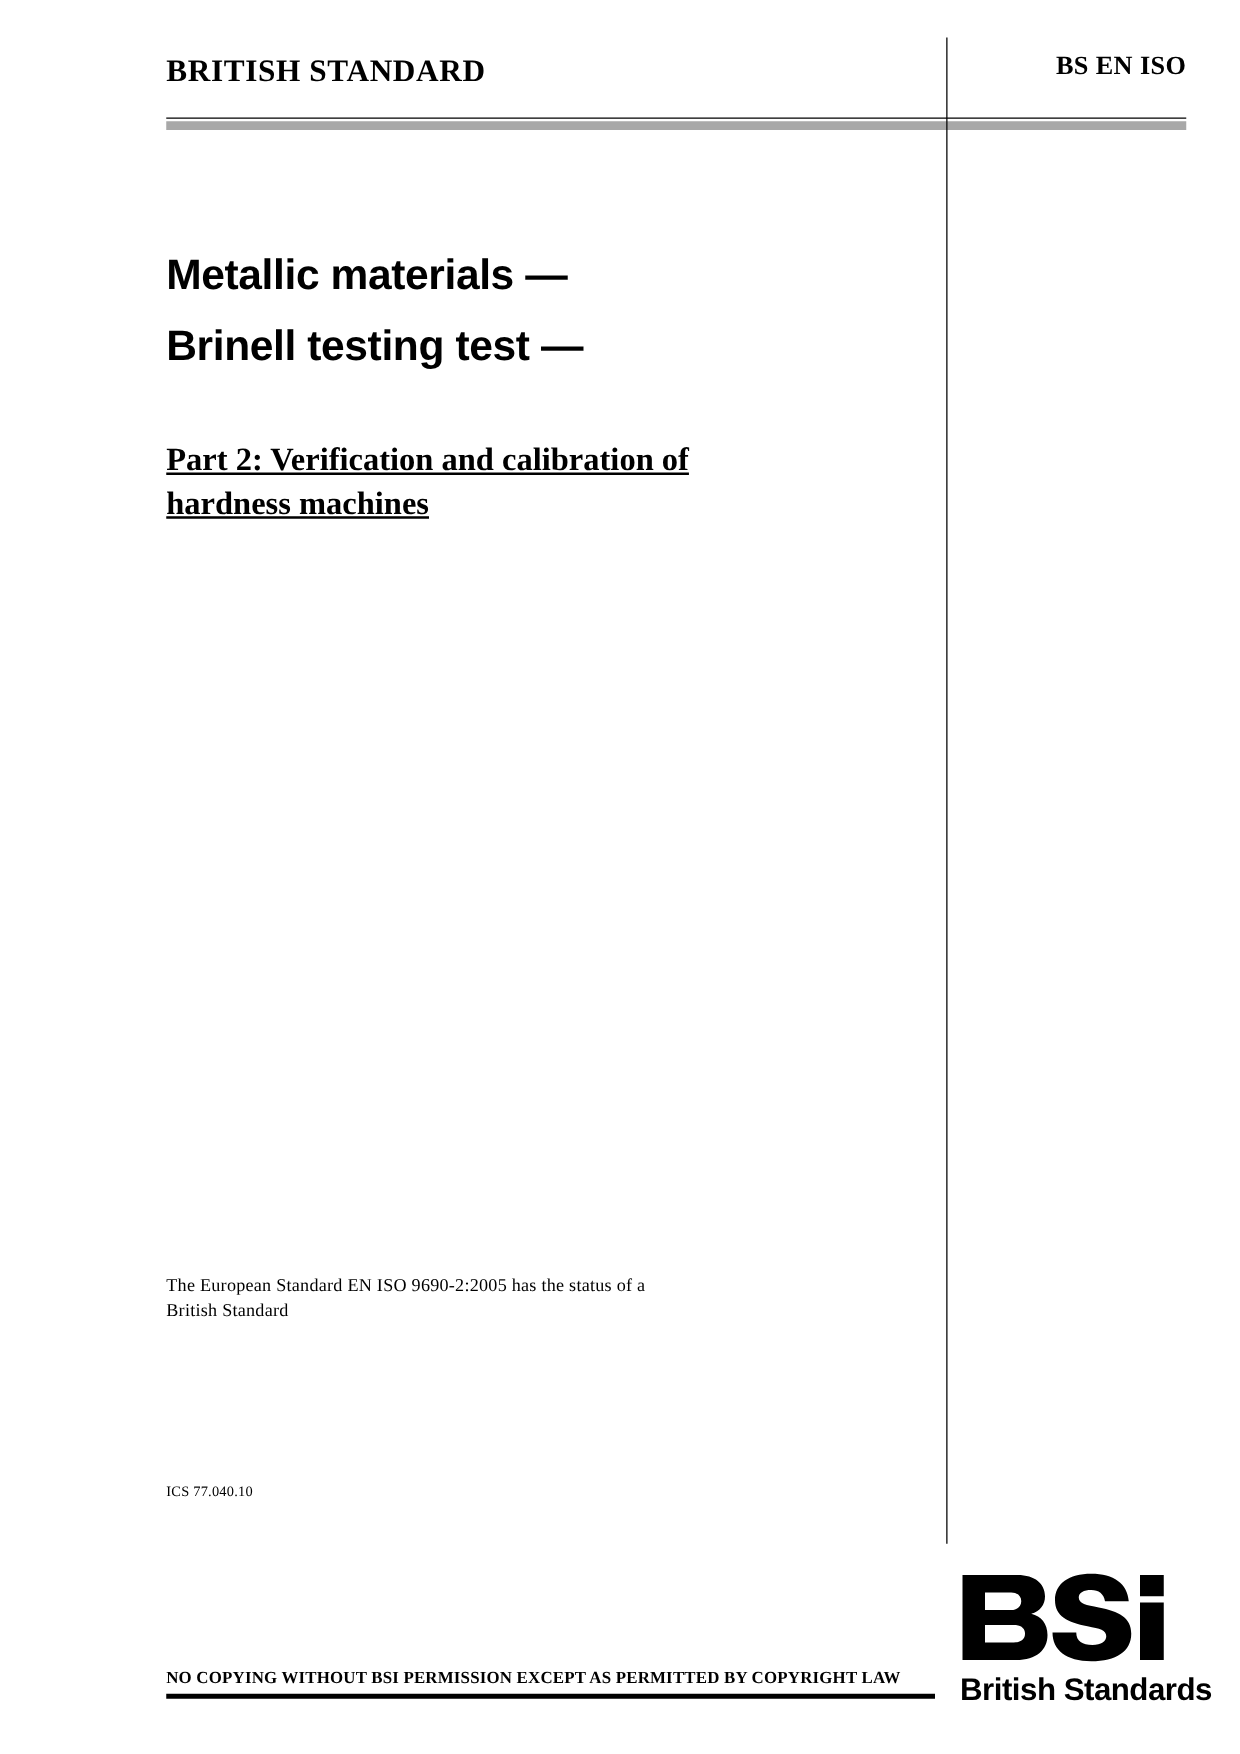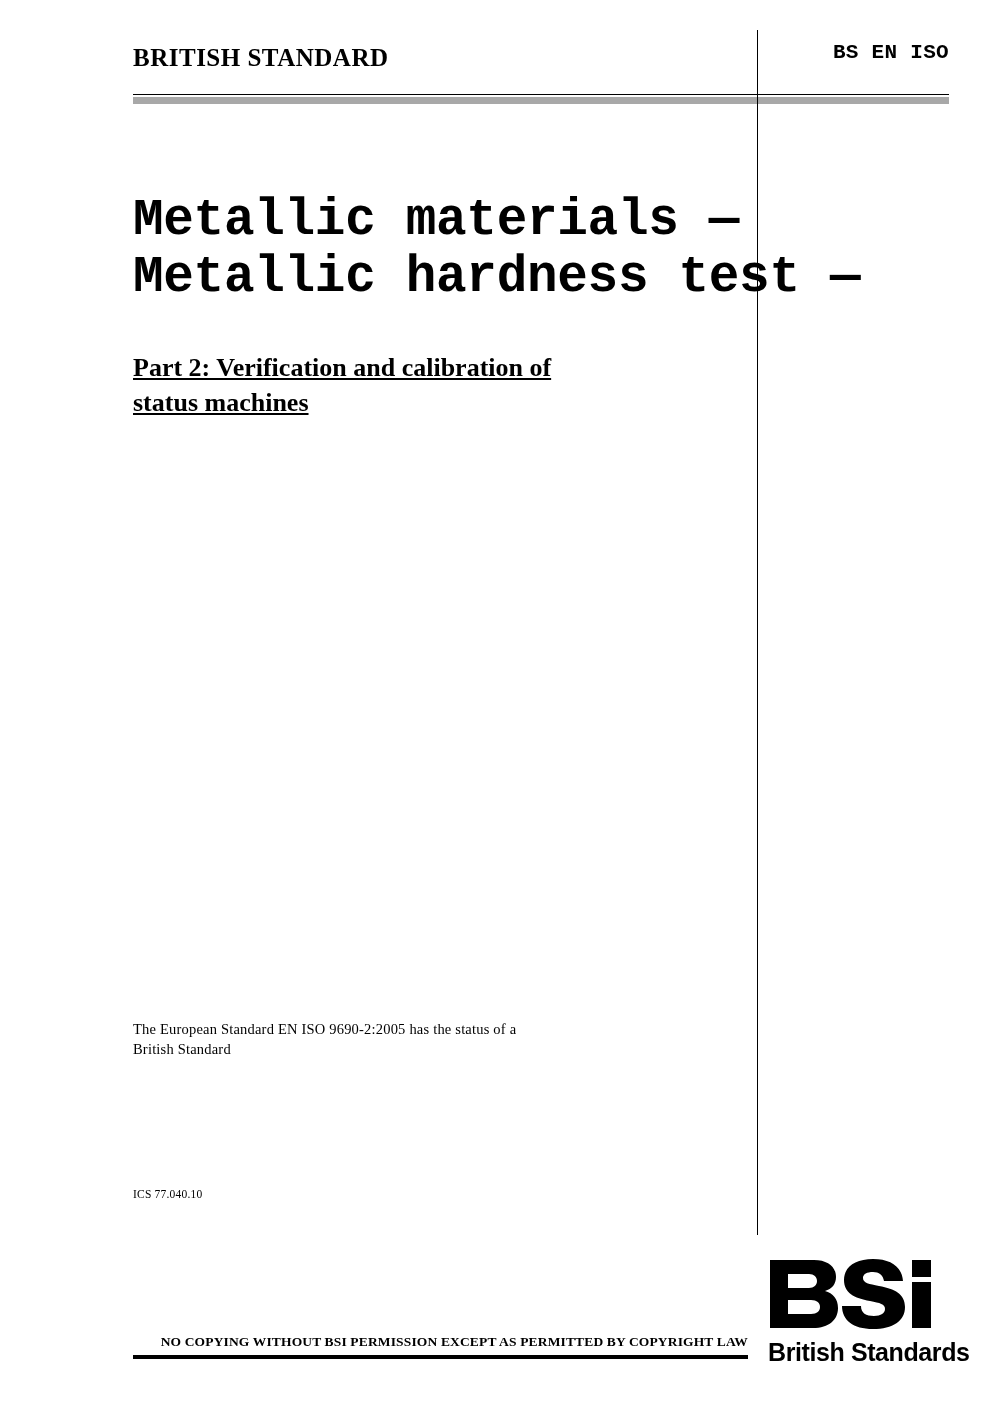--- a/index.html
+++ b/index.html
@@ -46,21 +46,21 @@
     right: 0;
     top: -4px;
     width: 230px;
     text-align: right;
     font-family: "Liberation Serif", serif;
     font-weight: bold;
     font-size: 21px;
     line-height: 25px;
     letter-spacing: 0.3px;
   }
-  .header-ref span { display: block; font-family: Liberation Mono, monospace; }
+  .header-ref span { display: block; }
 
   
   .rule-thin {
     position: absolute;
     left: 133px;
     top: 94px;
     width: 816px;
     height: 1px;
     background: #000000;
   }
@@ -84,23 +84,23 @@
   }
 
   
   .title-block {
     position: absolute;
     left: 133px;
     top: 192px;
     width: 600px;
   }
   .doc-title {
-    font-family: Liberation Mono, monospace;
-    font-weight: bold;
-    font-size: 51px;
+    font-family: Liberation Sans, sans-serif;
+    font-weight: bold;
+    font-size: 34px;
     line-height: 57px;
     letter-spacing: -0.3px;
   }
   .doc-title span { display: block; white-space: nowrap; }
 
   .doc-subtitle {
     margin-top: 44px;
     font-family: "Liberation Serif", serif;
     font-weight: bold;
     font-size: 26px;
@@ -131,21 +131,21 @@
     font-size: 11.5px;
     letter-spacing: 0.2px;
   }
 
   
   .footer-note {
     position: absolute;
     left: 133px;
     top: 1334px;
     width: 615px;
-    text-align: right;
+    text-align: left;
     font-family: "Liberation Serif", serif;
     font-weight: bold;
     font-size: 13.5px;
     letter-spacing: 0.15px;
   }
   .footer-rule {
     position: absolute;
     left: 133px;
     top: 1355px;
     width: 615px;
@@ -192,25 +192,25 @@
     </div>
   </div>
   <div class="rule-thin"></div>
   <div class="rule-grey"></div>
 
   <div class="v-divider"></div>
 
   <div class="title-block">
     <div class="doc-title">
       <span>Metallic materials —</span>
-      <span>Metallic hardness test —</span>
+      <span>Brinell testing test —</span>
     </div>
     <div class="doc-subtitle">
       <span>Part 2: Verification and calibration of</span>
-      <span>status machines</span>
+      <span>hardness machines</span>
     </div>
   </div>
 
   <div class="status-note">
     <span>The European Standard EN ISO 9690-2:2005 has the status of a</span>
     <span>British Standard</span>
   </div>
 
   <div class="ics">ICS 77.040.10</div>
 

